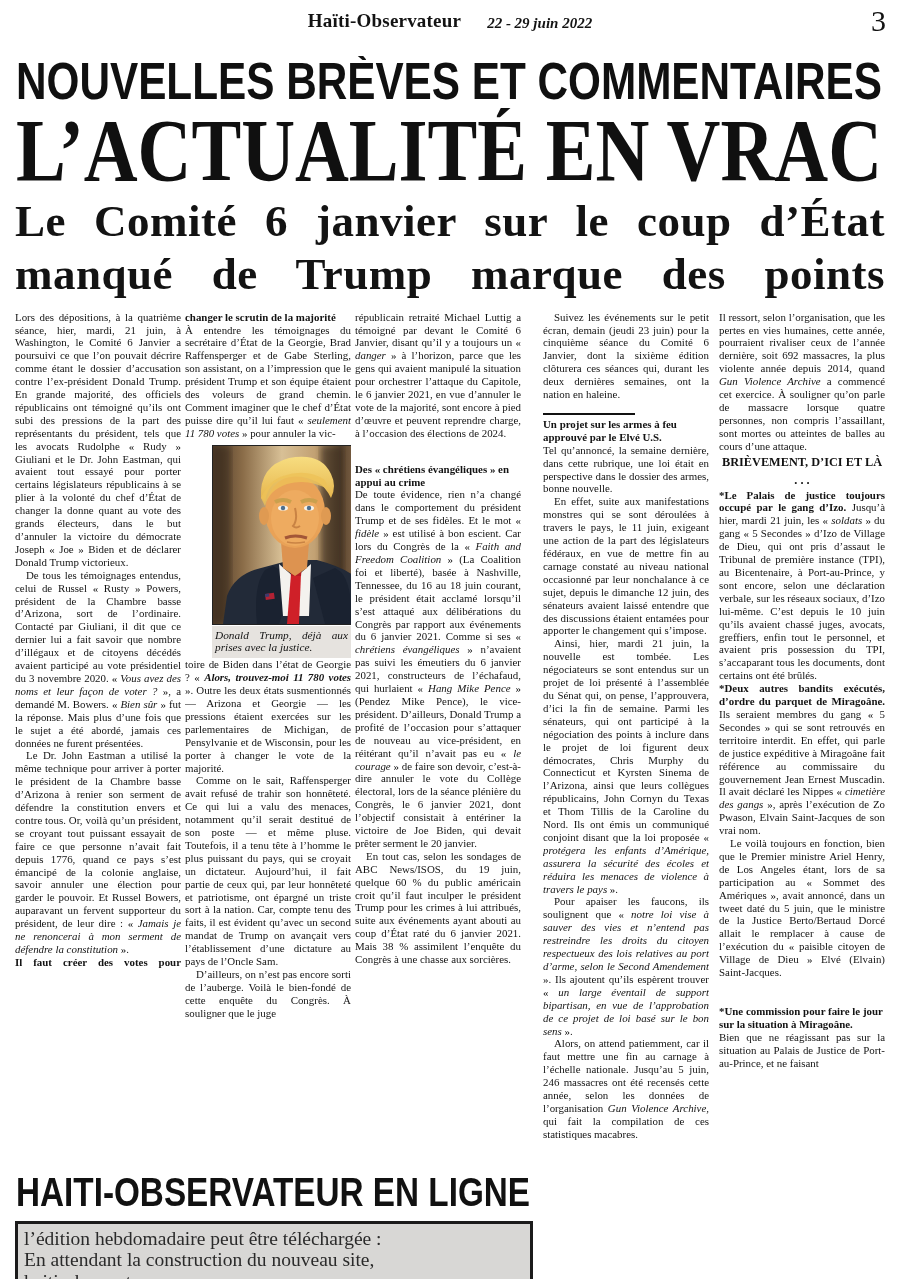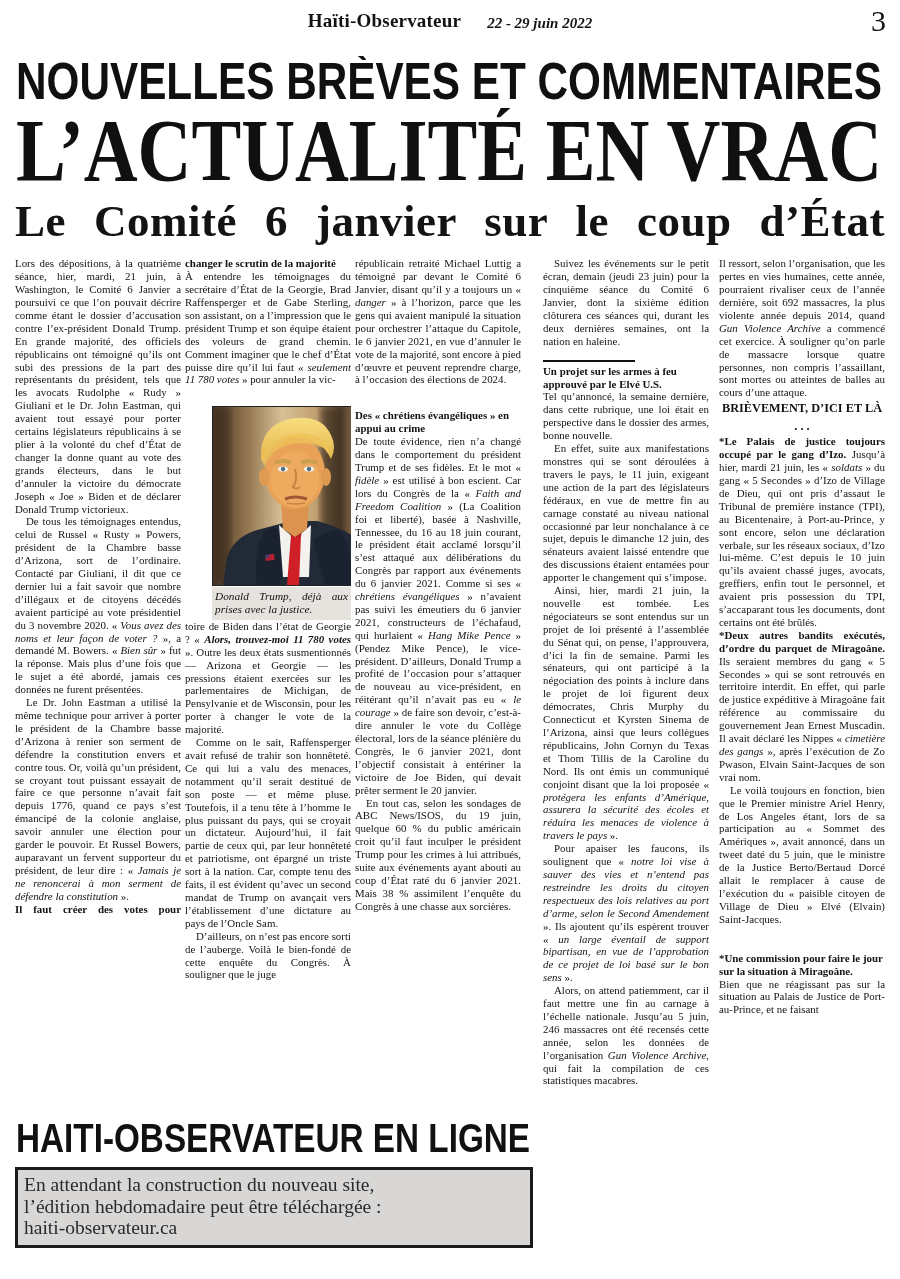--- a/index.html
+++ b/index.html
@@ -28,21 +28,21 @@
   p.body-p{margin:0;}
   .indent{text-indent:11px;}
   .sec-head{font-weight:bold;margin:0;text-align:left;}
   .gap-md{margin-top:26px;}
   .gap-lg{margin-top:23px;}
   .gap-sm{margin-top:12px;}
   .bold-tail{font-weight:bold;margin-top:42px;text-align:justify;text-align-last:justify;}
   .rule{border:0;border-top:2px solid #111;width:92px;margin:12px 0 3px 0;}
   .brv-head{font-weight:bold;font-size:12.3px;line-height:18px;margin:0;text-align:center;}
   
-  .photo-fig{margin:20px 0 0 0;padding-left:27px;}
+  .photo-fig{margin:5px 0 0 0;padding-left:27px;}
   .photo-frame{border:1px solid #222;line-height:0;}
   .caption{font-style:italic;font-size:11.3px;line-height:12.8px;background:#e6e3df;
            padding:3px 3px 4px 3px;margin-top:1px;text-align:justify;}
   
   .promo{margin-top:8px;width:518px;}
   .promo-box{margin-top:4px;border:3px solid #1b1b1b;background:#d8d7d5;color:#2a2a2a;
              padding:4px 6px 6px 6px;font-size:19.5px;line-height:21.5px;}
   .promo-line{white-space:nowrap;overflow:hidden;}
 </style>
 </head>
@@ -62,20 +62,21 @@
 
     <svg class="banner-svg" width="870" height="50">
       <text x="1" y="43" font-size="52" font-weight="bold" style="font-family:'Liberation Sans',sans-serif" fill="#101010" textLength="866" lengthAdjust="spacingAndGlyphs">NOUVELLES BRÈVES ET COMMENTAIRES</text>
     </svg>
 
     <svg class="banner-svg" width="870" height="86" style="margin-top:2px">
       <text x="1" y="72" font-size="88" font-weight="bold" style="font-family:'Liberation Serif',serif" fill="#101010" textLength="866" lengthAdjust="spacingAndGlyphs">L’ACTUALITÉ EN VRAC</text>
     </svg>
 
     <div class="subhead">Le Comité 6 janvier sur le coup d’État</div>
+    <div class="subhead">manqué de Trump marque des points</div>
 
     <div class="cols">
 
       <div class="left-wrap">
         <div class="left-row">
 
           <div class="col col-left">
             <p class="body-p">Lors des dépositions, à la quatrième séance, hier, mardi, 21 juin, à Washington, le Comité 6 Janvier a poursuivi ce que l’on pouvait décrire comme étant le dossier d’accusation contre l’ex-président Donald Trump. En grande majorité, des officiels républicains ont témoigné qu’ils ont subi des pressions de la part des représentants du président, tels que les avocats Rudolphe « Rudy » Giuliani et le Dr. John Eastman, qui avaient tout essayé pour porter certains législateurs républicains à se plier à la volonté du chef d’État de changer la donne quant au vote des grands électeurs, dans le but d’annuler la victoire du démocrate Joseph « Joe » Biden et de déclarer Donald Trump victorieux.</p>
             <p class="body-p indent">De tous les témoignages entendus, celui de Russel « Rusty » Powers, président de la Chambre basse d’Arizona, sort de l’ordinaire. Contacté par Giuliani, il dit que ce dernier lui a fait savoir que nombre d’illégaux et de citoyens décédés avaient participé au vote présidentiel du 3 novembre 2020. « <i>Vous avez des noms et leur façon de voter ?</i> », a demandé M. Bowers. « <i>Bien sûr</i> » fut la réponse. Mais plus d’une fois que le sujet a été abordé, jamais ces données ne furent présentées.</p>
             <p class="body-p indent">Le Dr. John Eastman a utilisé la même technique pour arriver à porter le président de la Chambre basse d’Arizona à renier son serment de défendre la constitution envers et contre tous. Or, voilà qu’un président, se croyant tout puissant essayait de faire ce que personne n’avait fait depuis 1776, quand ce pays s’est émancipé de la colonie anglaise, savoir annuler une élection pour garder le pouvoir. Et Russel Bowers, auparavant un fervent supporteur du président, de leur dire : « <i>Jamais je ne renoncerai à mon serment de défendre la constitution</i> ».</p>
@@ -160,22 +161,22 @@
             <p class="body-p">De toute évidence, rien n’a changé dans le comportement du président Trump et de ses fidèles. Et le mot « <i>fidèle</i> » est utilisé à bon escient. Car lors du Congrès de la « <i>Faith and Freedom Coalition</i> » (La Coalition foi et liberté), basée à Nashville, Tennessee, du 16 au 18 juin courant, le président était acclamé lorsqu’il s’est attaqué aux délibérations du Congrès par rapport aux événements du 6 janvier 2021. Comme si ses « <i>chrétiens évangéliques</i> » n’avaient pas suivi les émeutiers du 6 janvier 2021, constructeurs de l’échafaud, qui hurlaient « <i>Hang Mike Pence</i> » (Pendez Mike Pence), le vice-président. D’ailleurs, Donald Trump a profité de l’occasion pour s’attaquer de nouveau au vice-président, en réitérant qu’il n’avait pas eu « <i>le courage</i> » de faire son devoir, c’est-à-dire annuler le vote du Collège électoral, lors de la séance plénière du Congrès, le 6 janvier 2021, dont l’objectif consistait à entériner la victoire de Joe Biden, qui devait prêter serment le 20 janvier.</p>
             <p class="body-p indent">En tout cas, selon les sondages de ABC News/ISOS, du 19 juin, quelque 60 % du public américain croit qu’il faut inculper le président Trump pour les crimes à lui attribués, suite aux événements ayant abouti au coup d’État raté du 6 janvier 2021. Mais 38 % assimilent l’enquête du Congrès à une chasse aux sorcières.</p>
           </div>
         </div>
 
         <div class="promo">
           <svg width="518" height="38">
             <text x="1" y="31" font-size="40" font-weight="bold" style="font-family:'Liberation Sans',sans-serif" fill="#111" textLength="514" lengthAdjust="spacingAndGlyphs">HAITI-OBSERVATEUR EN LIGNE</text>
           </svg>
           <div class="promo-box">
+            <div class="promo-line">l’édition hebdomadaire peut être téléchargée :</div>
             <div class="promo-line">En attendant la construction du nouveau site,</div>
-            <div class="promo-line">l’édition hebdomadaire peut être téléchargée :</div>
             <div class="promo-line">haiti-observateur.ca</div>
 
           </div>
         </div>
       </div>
 
       <div class="right-wrap">
 
         <div class="col col-right">
           <p class="body-p indent">Suivez les événements sur le petit écran, demain (jeudi 23 juin) pour la cinquième séance du Comité 6 Janvier, dont la sixième édition clôturera ces séances qui, durant les deux dernières semaines, ont la nation en haleine.</p>

